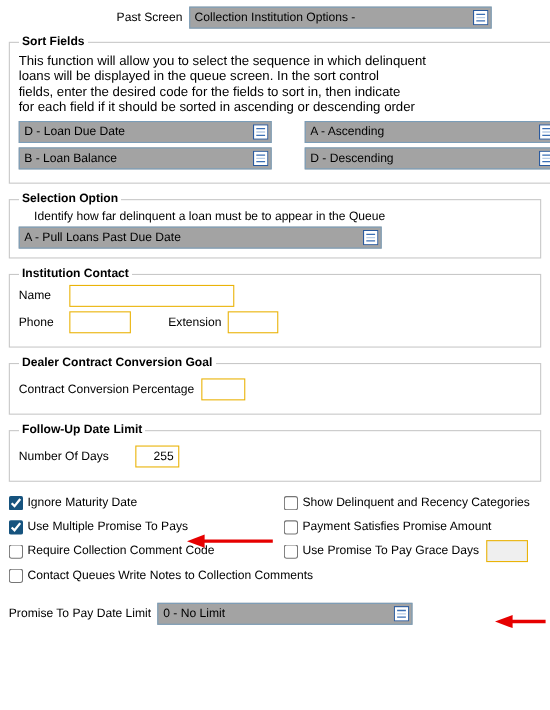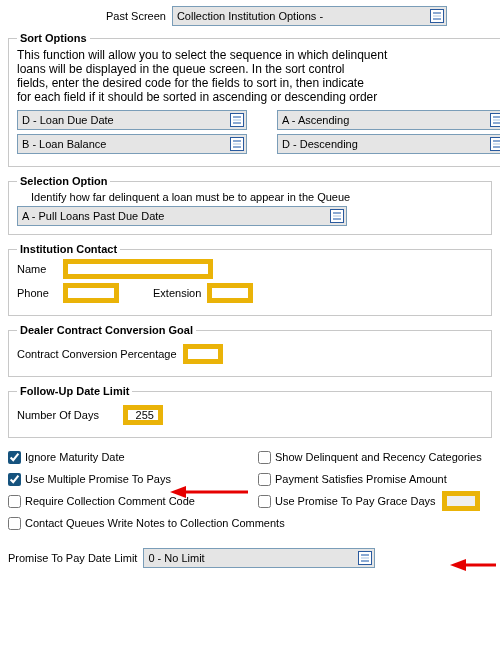--- a/index.html
+++ b/index.html
@@ -22,21 +22,21 @@
     display: flex;
     align-items: center;
     margin-bottom: 6px;
     margin-left: 98px;
   }
   .top-label { margin-right: 6px; }
   .dropdown {
     display: flex;
     align-items: center;
     border: 1px solid #7a9db8;
-    background: #e5e5e5;
+    background: #a3a3a3;
     height: 20px;
     box-sizing: border-box;
     width: 275px;
   }
   .dropdown input {
     border: none;
     height: 18px;
     padding: 0 4px;
     font-family: Arial, sans-serif;
     font-size: 11px;
@@ -91,21 +91,21 @@
   .dropdown.sel   { width: 330px; }
   .dropdown.p2p   { width: 232px; }
 
   .label-row {
     display: flex;
     align-items: center;
     margin-bottom: 4px;
     gap: 6px;
   }
   .txt {
-    border: 5px solid #eab308;
+    border: 1px solid #eab308;
     height: 20px;
     box-sizing: border-box;
     padding: 0 4px;
     font-family: Arial, sans-serif;
     font-size: 11px;
   }
   .txt.w150 { width: 150px; }
   .txt.w56  { width: 56px; }
   .txt.w46  { width: 46px; }
   .txt.w40  { width: 40px; text-align:right; }
@@ -154,21 +154,21 @@
             <rect x="0.5" y="0.5" width="13" height="13"></rect>
             <line class="ln" x1="3" y1="4" x2="11" y2="4"></line>
             <line class="ln2" x1="3" y1="7" x2="11" y2="7"></line>
             <line class="ln" x1="3" y1="10" x2="11" y2="10"></line>
           </svg>
       </span>
     </div>
   </div>
 
   <fieldset>
-    <legend>Sort Options</legend>
+    <legend>Sort Fields</legend>
     <div class="help-text">
       <span>This function will allow you to select the sequence in which delinquent</span><br>
       <span>loans will be displayed in the queue screen.  In the sort control</span><br>
       <span>fields, enter the desired code for the fields to sort in, then indicate</span><br>
       <span>for each field if it should be sorted in ascending or descending order</span>
     </div>
     <div class="sc-row">
       <div class="dropdown small">
         <input type="text" value="D - Loan Due Date" style="">
         <span class="dd-btn">

